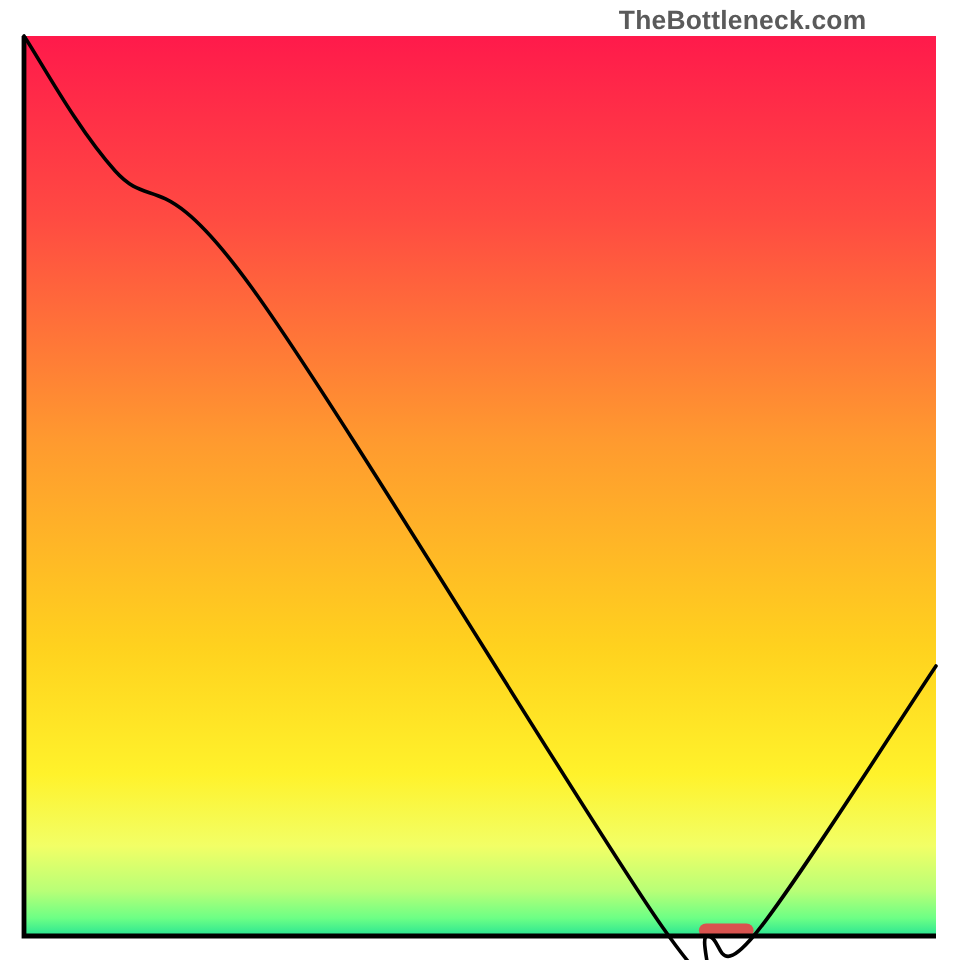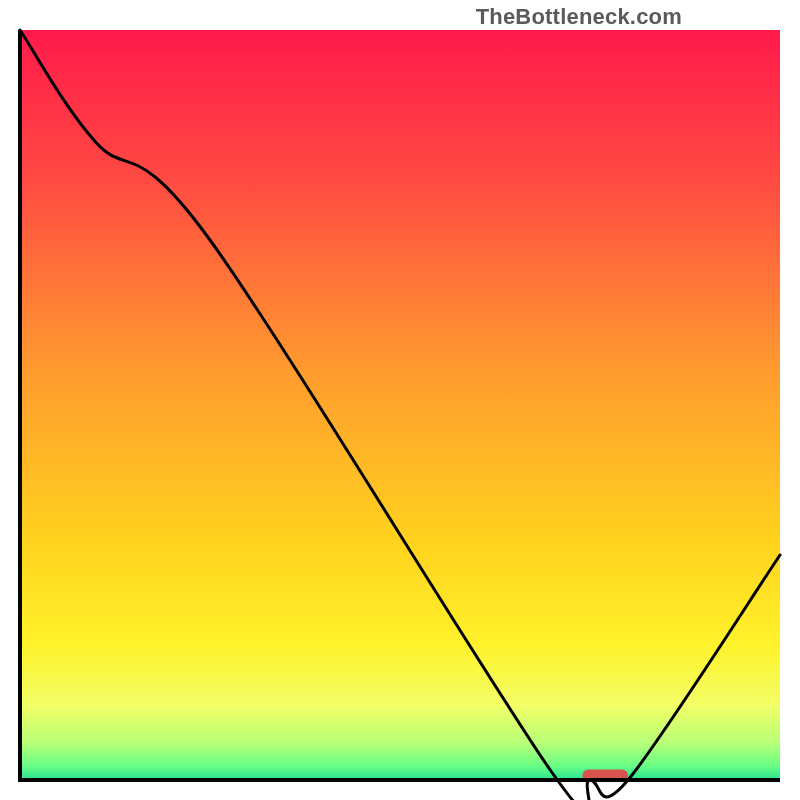--- a/index.html
+++ b/index.html
@@ -8,20 +8,21 @@
     width: 800px;
     height: 800px;
     overflow: hidden;
     background: #ffffff;
     font-family: Arial, Helvetica, sans-serif;
   }
   .chart-wrap {
     position: relative;
     width: 692px;
     height: 800px;
+    padding-left: 40px;
   }
   .watermark {
     position: absolute;
     top: 4px;
     right: 10px;
     font-size: 22px;
     font-weight: 600;
     color: #5a5a5a;
     letter-spacing: 0.2px;
     z-index: 10;

